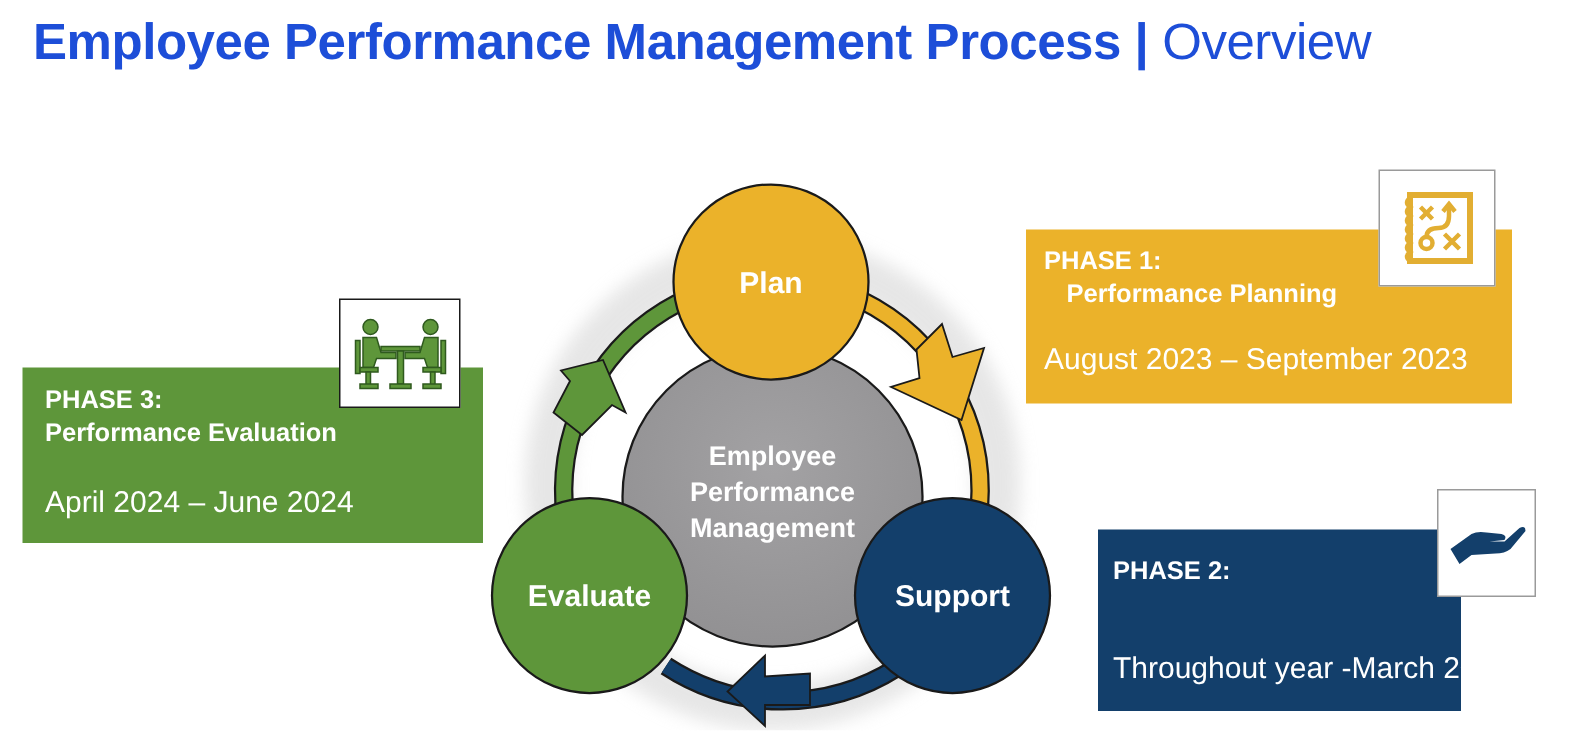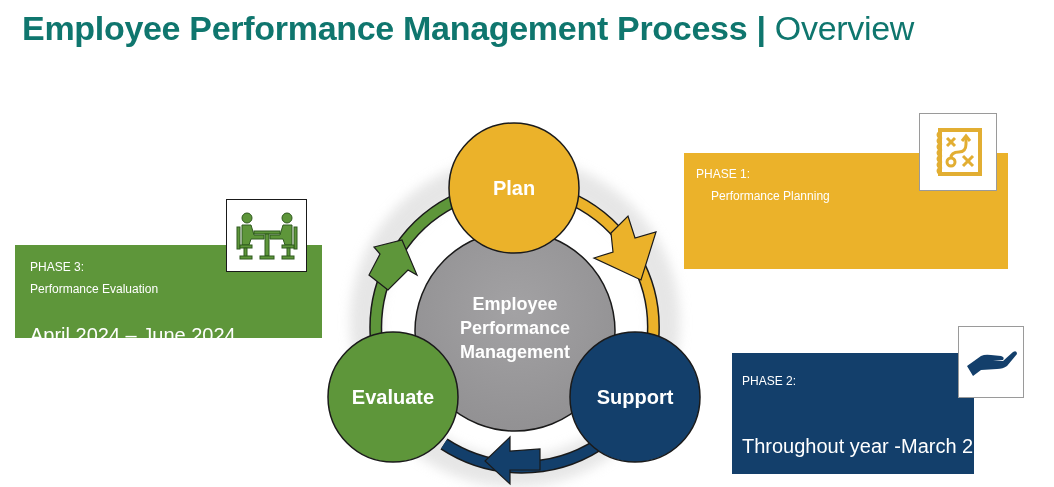--- a/index.html
+++ b/index.html
@@ -1,21 +1,21 @@
 <!DOCTYPE html>
 <html><head>
   <meta charset="utf-8">
   <style>
     html, body { margin: 0; padding: 0; background: #ffffff; }
     body { width: 1054px; height: 487px; position: relative; overflow: hidden; font-family: "Liberation Sans", "DejaVu Sans", sans-serif; }
-    .title { position: absolute; left: 22px; top: 6px; font-size: 34px; line-height: 44px; white-space: nowrap; color: #0f766e; letter-spacing: -0.3px; }
+    .title { position: absolute; left: 22px; top: 6px; font-size: 34px; line-height: 44px; white-space: nowrap; color: #1d4ed8; letter-spacing: -0.3px; }
     .title .bold { font-weight: bold; }
     .title .light { font-weight: normal; }
     .phase-box { position: absolute; color: #ffffff; box-sizing: border-box; }
-    .phase-box .label { position: absolute; font-weight: normal; font-size: 12px; line-height: 22px; white-space: nowrap; }
+    .phase-box .label { position: absolute; font-weight: bold; font-size: 17px; line-height: 22px; white-space: nowrap; }
     .phase-box .dates { position: absolute; font-size: 20px; line-height: 26px; white-space: nowrap; }
     .icon-box { position: absolute; background: #ffffff; box-sizing: border-box; display: flex; align-items: center; justify-content: center; }
     #diagram { position: absolute; left: 0; top: 0; }
     .node-label { font-family: "Liberation Sans", "DejaVu Sans", sans-serif; font-weight: bold; fill: #ffffff; }
   </style>
 </head>
 <body>
 
 <div class="title"><span class="bold">Employee Performance Management Process</span><span class="bold"> | </span><span class="light">Overview</span></div>
 
@@ -72,20 +72,21 @@
 
   <g>
     <circle cx="393" cy="397" r="65" fill="#5E963A" stroke="#1a1a1a" stroke-width="1.5"></circle>
     <text class="node-label" x="393" y="404" text-anchor="middle" font-size="20">Evaluate</text>
   </g>
 </svg>
 
 <div class="phase-box" style="left:684px; top:153px; width:324px; height:116px; background:#EBB22A;">
   <div class="label" style="left:12px; top:10px;">PHASE 1:</div>
   <div class="label" style="left:27px; top:32px;">Performance Planning</div>
+  <div class="dates" style="left:12px; top:74px;">August 2023 – September 2023</div>
 </div>
 <div class="icon-box" style="left:919px; top:113px; width:78px; height:78px; border:1px solid #9a9a9a;">
   <svg width="60" height="60" viewBox="0 0 60 60">
     <rect x="12" y="8" width="40" height="44" fill="none" stroke="#E2AE32" stroke-width="4"></rect>
     <path d="M12 10 q-4 3 0 6 q-4 3 0 6 q-4 3 0 6 q-4 3 0 6 q-4 3 0 6 q-4 3 0 6 q-4 3 0 6" fill="none" stroke="#E2AE32" stroke-width="3"></path>
     <line x1="19" y1="16" x2="27" y2="24" stroke="#E2AE32" stroke-width="3"></line>
     <line x1="27" y1="16" x2="19" y2="24" stroke="#E2AE32" stroke-width="3"></line>
     <line x1="35" y1="34" x2="45" y2="44" stroke="#E2AE32" stroke-width="3"></line>
     <line x1="45" y1="34" x2="35" y2="44" stroke="#E2AE32" stroke-width="3"></line>
     <circle cx="23" cy="40" r="4" fill="none" stroke="#E2AE32" stroke-width="3"></circle>
@@ -97,21 +98,21 @@
 <div class="phase-box" style="left:732px; top:353px; width:242px; height:121px; background:#133F6B;">
   <div class="label" style="left:10px; top:17px;">PHASE 2:</div>
   <div class="dates" style="left:10px; top:80px;">Throughout year -March 2024</div>
 </div>
 <div class="icon-box" style="left:958px; top:326px; width:66px; height:72px; border:1px solid #9a9a9a;">
   <svg width="56" height="40" viewBox="0 0 56 40">
     <path d="M4 24 L18 14 Q22 12 28 13 L38 14 Q42 15 40 18 L30 19 L40 19 L50 10 Q54 8 54 12 L44 24 Q40 27 34 27 L18 28 L10 34 Z" fill="#133F6B"></path>
   </svg>
 </div>
 
-<div class="phase-box" style="left:15px; top:245px; width:307px; height:93px; background:#5E963A;">
+<div class="phase-box" style="left:15px; top:245px; width:307px; height:117px; background:#5E963A;">
   <div class="label" style="left:15px; top:11px;">PHASE 3:</div>
   <div class="label" style="left:15px; top:33px;">Performance Evaluation</div>
   <div class="dates" style="left:15px; top:77px;text-align:right;">April 2024 – June 2024</div>
 </div>
 <div class="icon-box" style="left:226px; top:199px; width:81px; height:73px; border:1.5px solid #1a1a1a;">
   <svg width="66" height="50" viewBox="0 0 66 50">
     <g fill="#5E963A" stroke="#2f5a1e" stroke-width="1">
       <circle cx="13" cy="7" r="5"></circle>
       <circle cx="53" cy="7" r="5"></circle>
       <path d="M8 14 h9 l3 10 h10 v4 h-13 l-2 6 h-7 z"></path>

